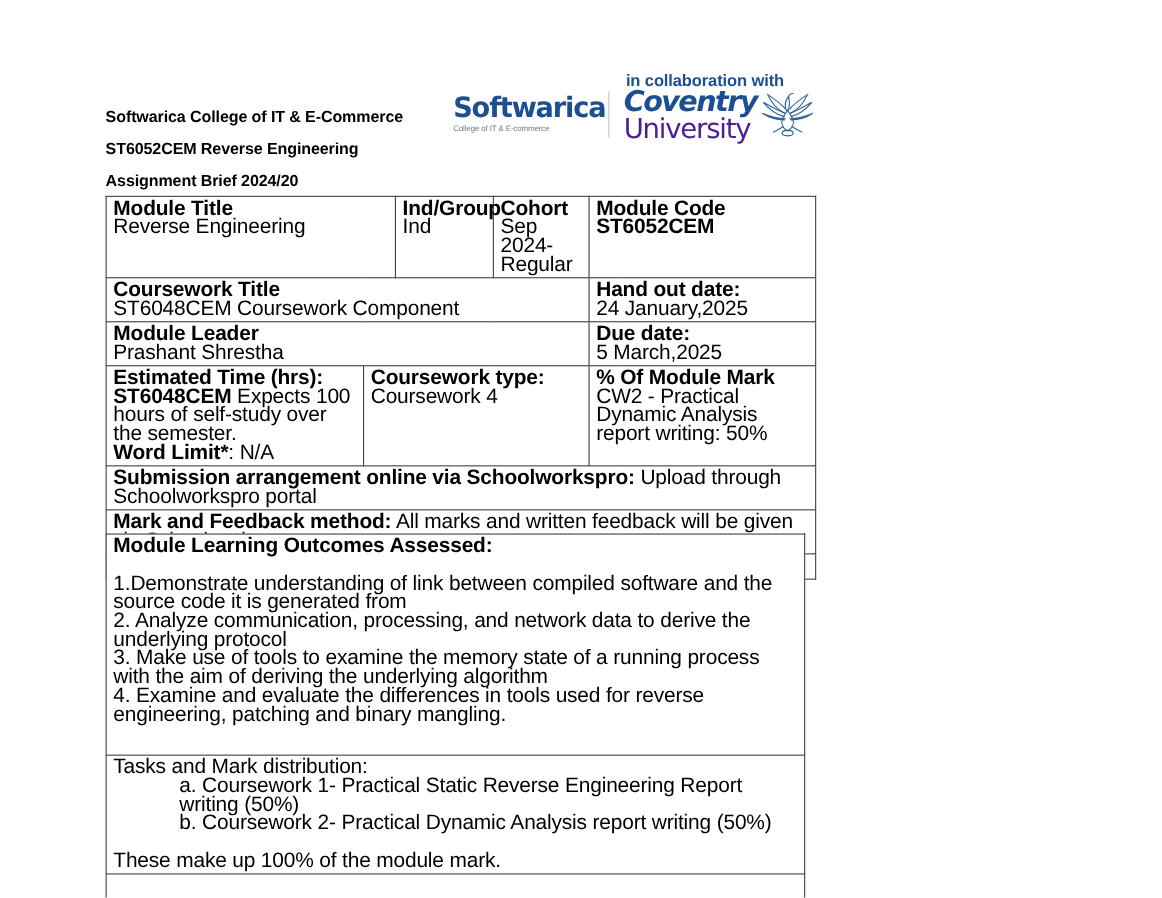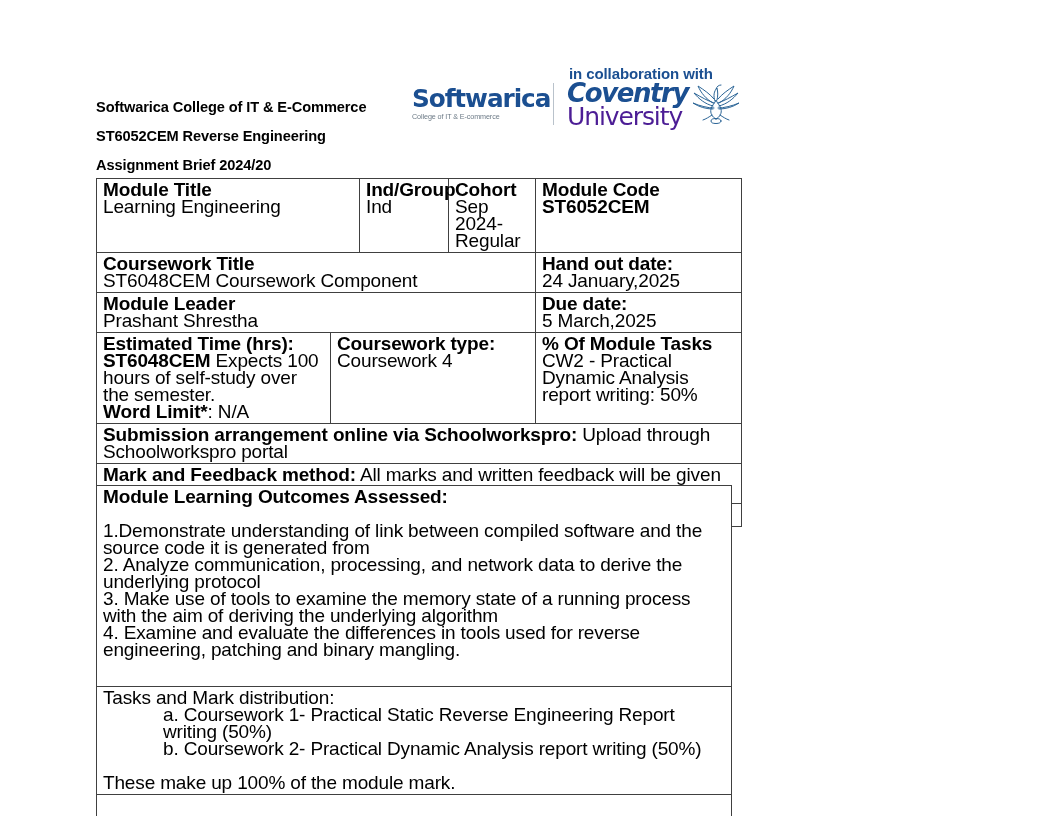--- a/index.html
+++ b/index.html
@@ -203,21 +203,21 @@
         <col style="width:29px">
         <col style="width:89px">
       <col style="width:87px">
         <col style="width:30px">
         <col style="width:176px">
     </colgroup>
     <tbody>
       <tr class="row-tall">
         <td colspan="2">
           <span class="cell-title">Module Title</span>
-          <span class="cell-val">Learning Engineering</span>
+          <span class="cell-val">Reverse Engineering</span>
         </td>
         <td>
           <span class="cell-title">Ind/Group</span>
           <span class="cell-val">Ind</span>
         </td>
         <td>
           <span class="cell-title">Cohort</span>
           <span class="cell-val">Sep 2024-Regular</span>
         </td>
         <td colspan="2">
@@ -252,21 +252,21 @@
         <td>
           <span class="cell-title">Estimated Time (hrs):</span>
           <span><span class="lbl">ST6048CEM</span><span> Expects 100 hours of self-study over the semester.</span></span>
           <span class="cell-val"><span class="lbl">Word Limit*</span><span>: N/A</span></span>
         </td>
         <td colspan="3">
           <span class="cell-title">Coursework type:</span>
           <span class="cell-val">Coursework 4</span>
         </td>
         <td colspan="2">
-          <span class="cell-title">% Of Module Tasks</span>
+          <span class="cell-title">% Of Module Mark</span>
           <span class="cell-val">CW2 - Practical Dynamic Analysis report writing: 50%</span>
         </td>
       </tr>
 
       <tr class="row-line">
         <td colspan="6"><span class="lbl">Submission arrangement online via Schoolworkspro:</span><span> Upload through Schoolworkspro portal</span></td>
       </tr>
       <tr class="row-line">
         <td colspan="6"><span class="lbl">Mark and Feedback method:</span><span> All marks and written feedback will be given via Schoolworkspro</span></td>
       </tr>

